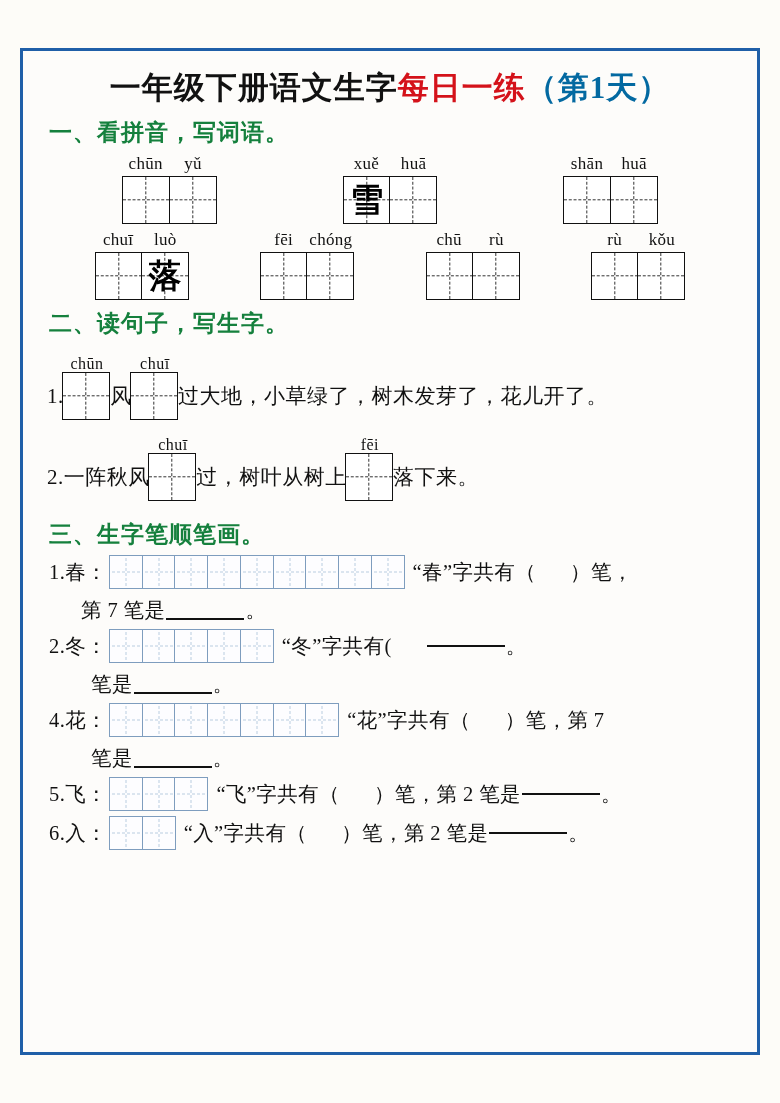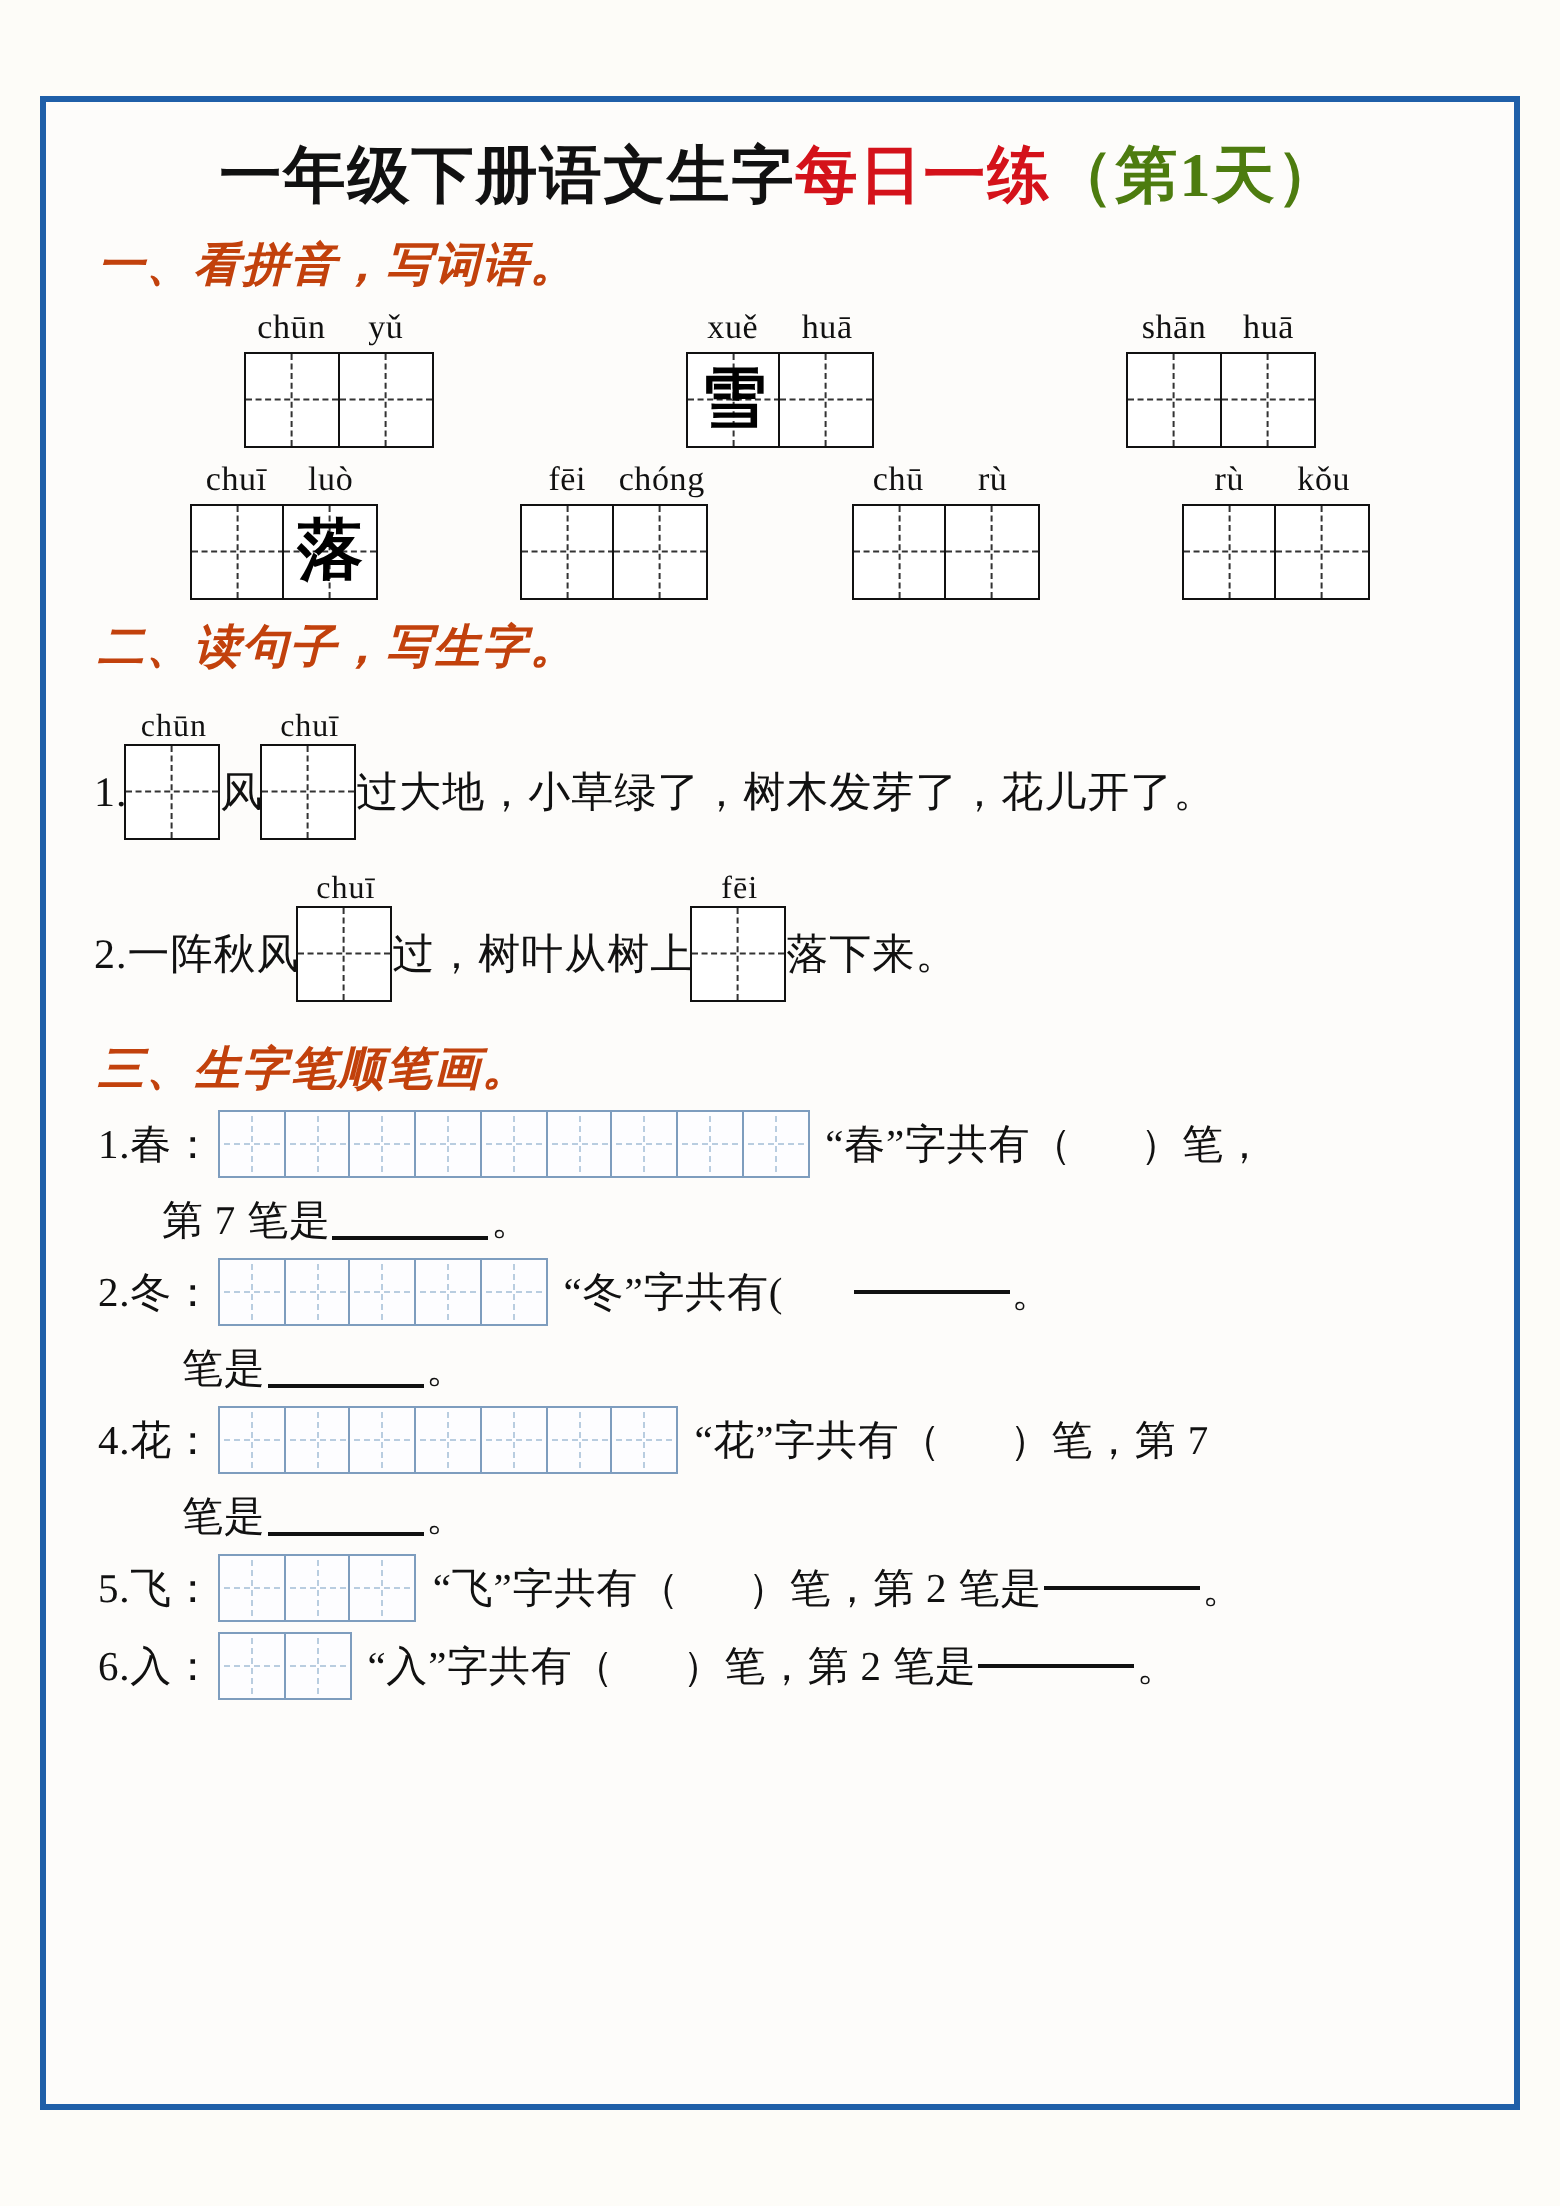--- a/index.html
+++ b/index.html
@@ -29,30 +29,29 @@
     text-align: center;
     font-size: 31px;
     font-weight: bold;
     letter-spacing: 1px;
     margin: 10px 0 2px 0;
     white-space: nowrap;
     font-family: "Liberation Serif", "DejaVu Serif", serif;
   }
   .title .t-black { color: #111; }
   .title .t-red   { color: #d4121a; margin-top: 46px; }
-  .title .t-blue  { color: #4d7c0f; }
+  .title .t-blue  { color: #0369a1; }
 
   
   .sec-head {
     font-size: 23px;
     font-weight: bold;
-    color: #c2410c;
+    color: #15803d;
     margin: 8px 0 4px 8px;
     letter-spacing: 1px;
-    font-style: italic;
   }
 
   
   .word-row {
     display: flex;
     justify-content: space-around;
     align-items: flex-end;
     margin: 6px 0 2px 0;
     padding: 0 18px;
   }

